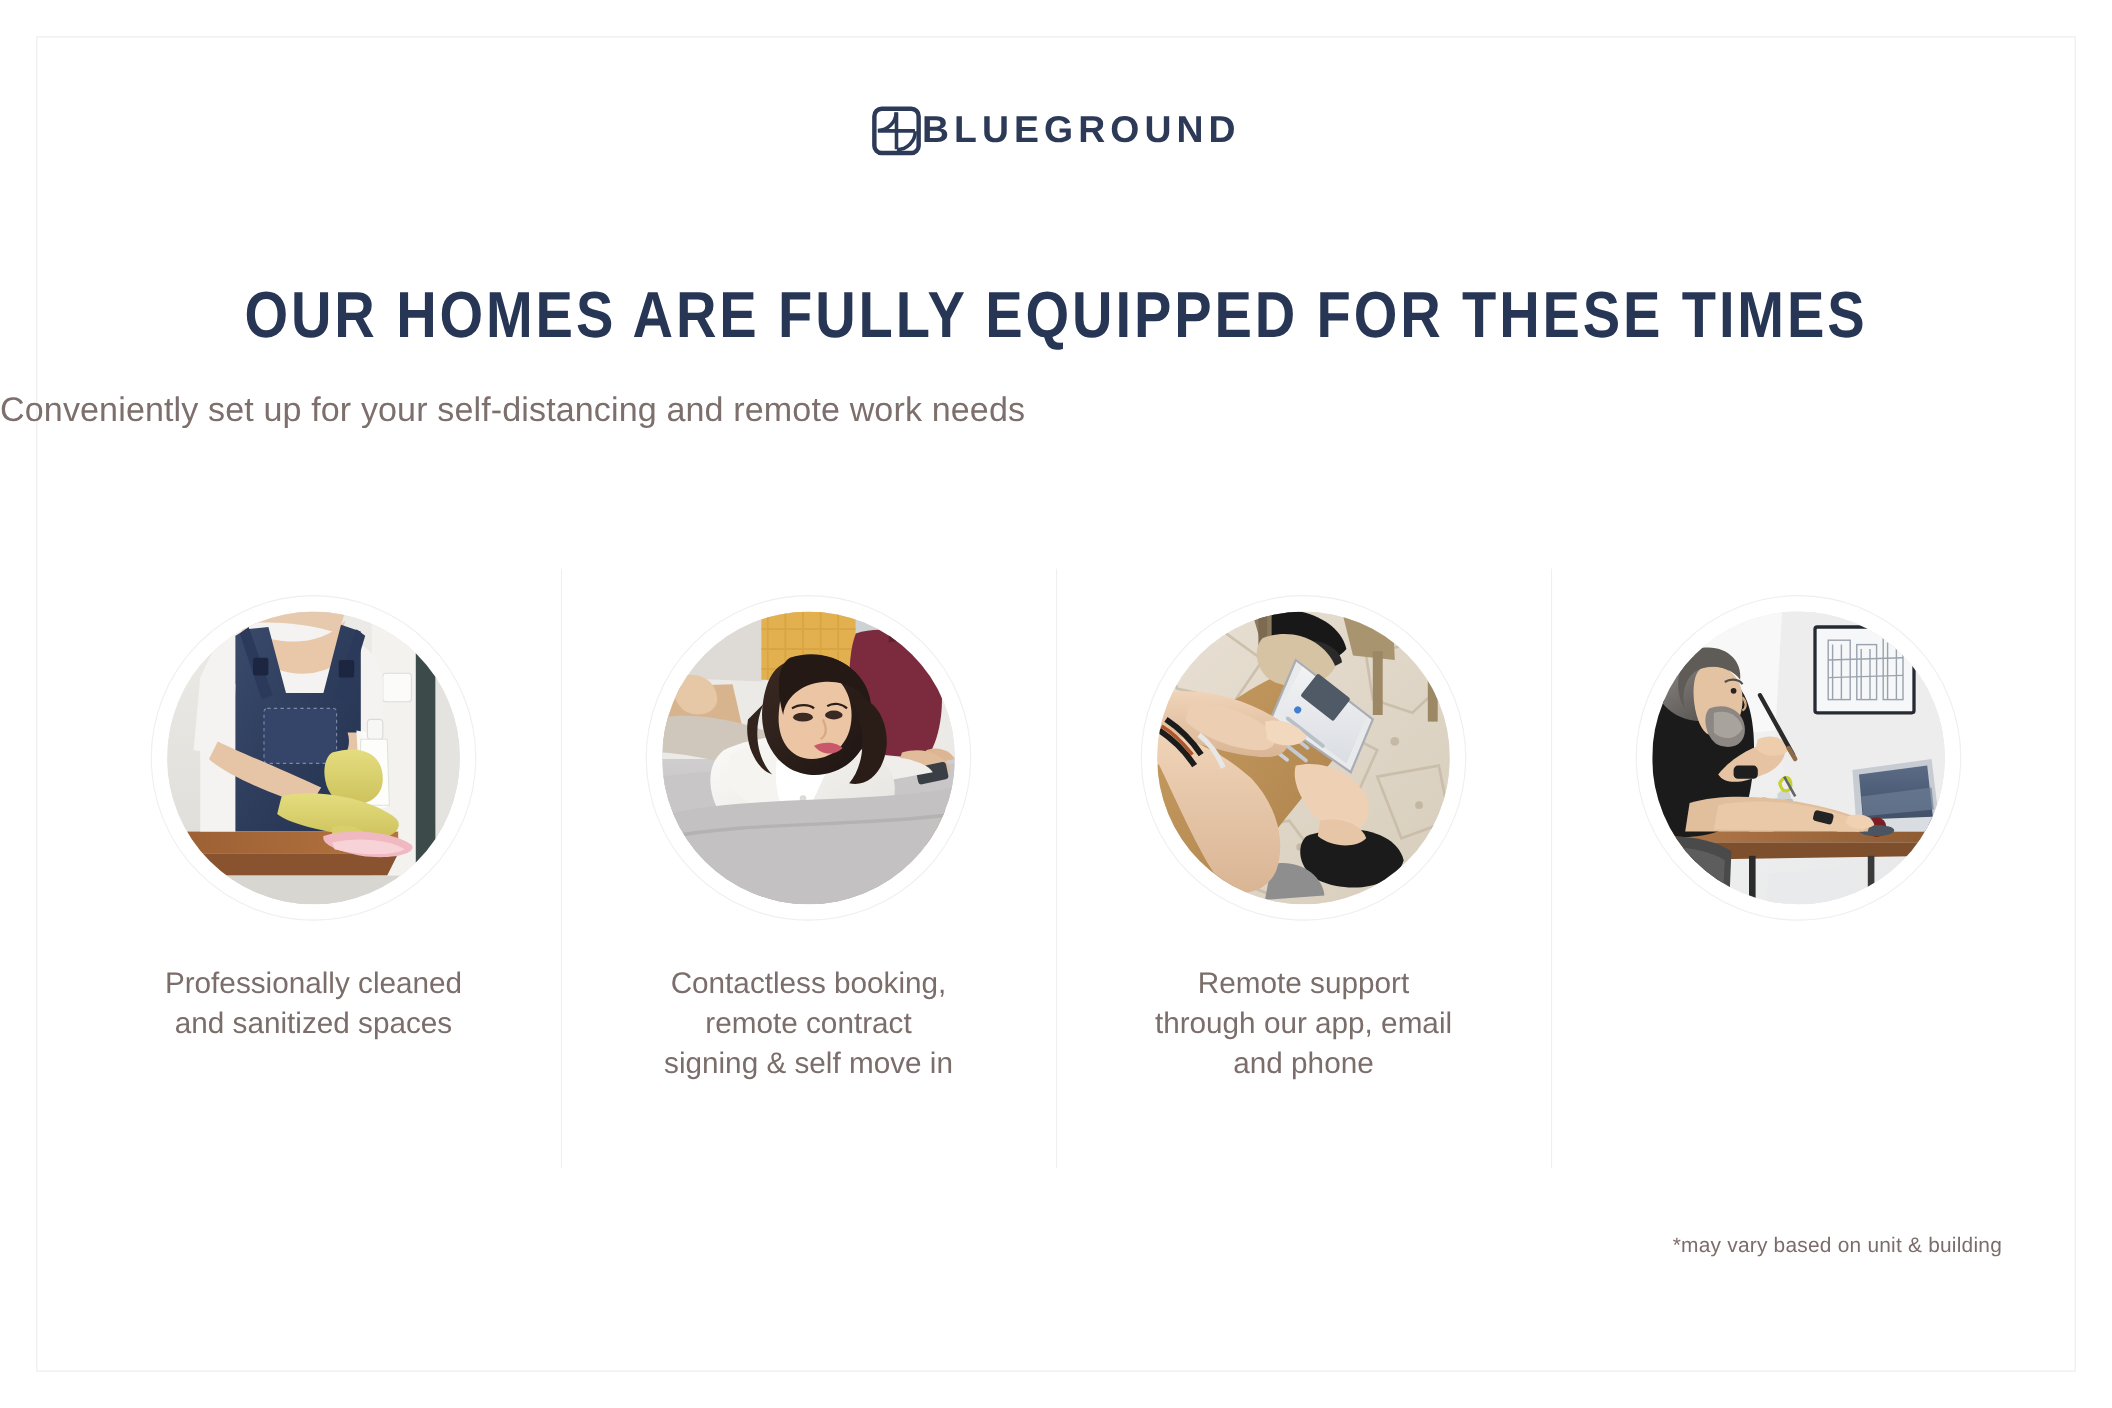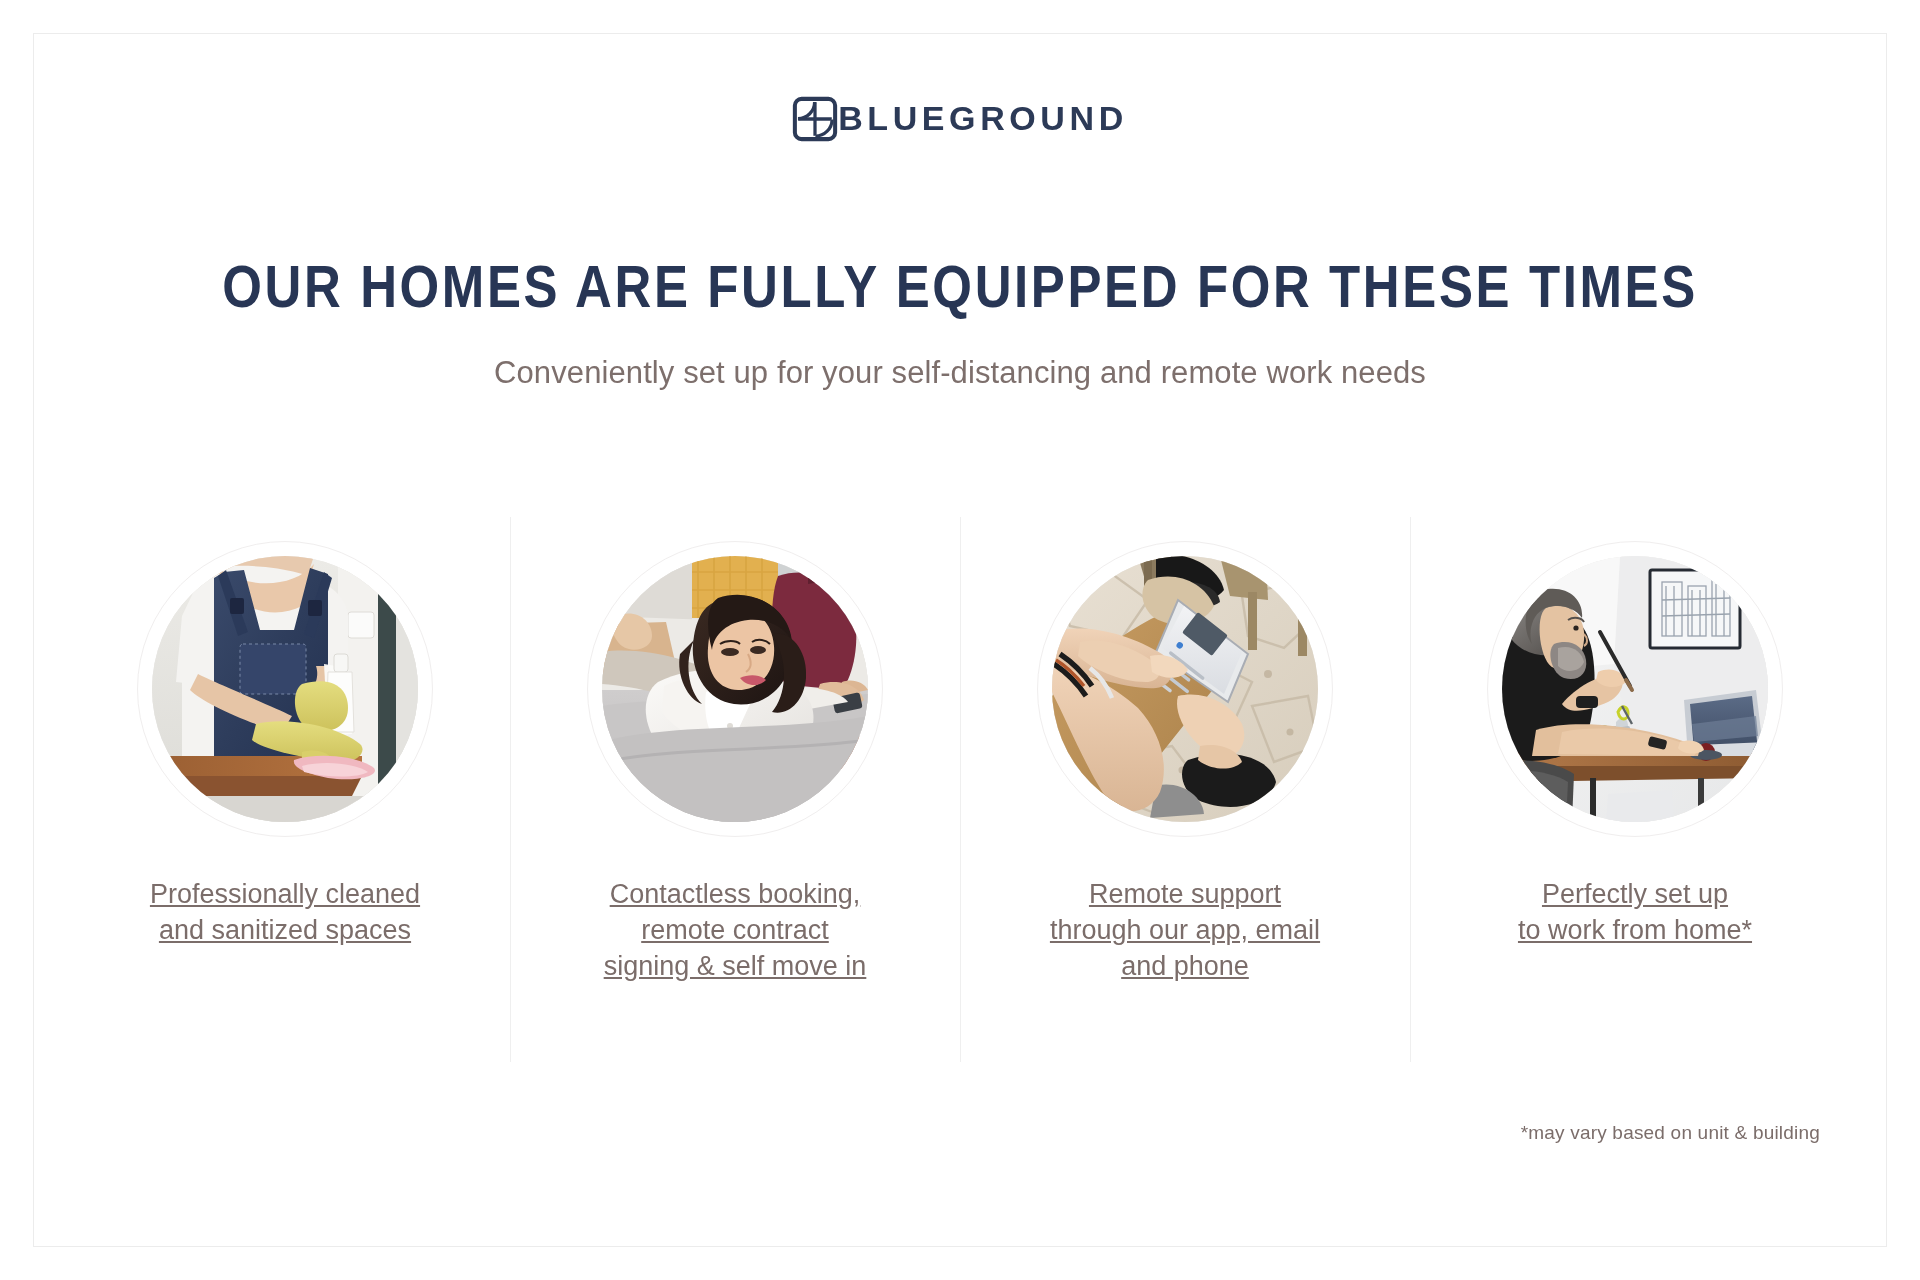--- a/index.html
+++ b/index.html
@@ -70,21 +70,20 @@
     transform: scaleY(1.16);
     transform-origin: top center;
     white-space: nowrap;
   }
 
   .subhead {
     position: absolute;
     top: 355px;
     left: 0;
     width: 1920px;
-    text-align: center;
     font-family: "Liberation Sans", sans-serif;
     font-size: 31px;
     font-weight: normal;
     color: #7d6f6c;
     letter-spacing: 0.1px;
     white-space: nowrap;
   }
 
   
   .grid {
@@ -138,21 +137,20 @@
 
   .caption {
     margin-top: 40px;
     width: 330px;
     text-align: center;
     font-family: "Liberation Sans", sans-serif;
     font-size: 27px;
     line-height: 1.33;
     color: #7b6d6a;
     white-space: pre-line;
-    text-decoration: underline;
   }
 
   
   .footnote {
     position: absolute;
     right: 100px;
     top: 1122px;
     font-family: "Liberation Sans", sans-serif;
     font-size: 19px;
     color: #7b6d6a;
@@ -475,21 +473,19 @@
             <path d="M96,116 C110,110 122,116 124,126 C116,134 100,132 94,124 Z" fill="#eecdac"></path>
             <rect x="74" y="140" width="22" height="12" rx="4" fill="#1f1f1f"></rect>
             <path d="M98,76 L128,130" stroke="#2a2a2a" stroke-width="4" stroke-linecap="round"></path>
             <path d="M124,124 L130,134" stroke="#8c6b4a" stroke-width="4" stroke-linecap="round"></path>
             <path d="M0,206 C24,202 54,206 72,218 L70,266 L0,266 Z" fill="#4a4a4a"></path>
             <path d="M0,216 C22,212 50,216 66,226 L64,266 L0,266 Z" fill="#5d5d5d"></path>
             <path d="M106,238 L170,234 L172,266 L104,266 Z" fill="#e9eaec"></path>
           </svg>
         </div>
       </div>
-      <div class="caption">Perfectly set up
-to work from home*</div>
     </div>
 
   </div>
 
   <div class="footnote">*may vary based on unit &amp; building</div>
 
 </div>
 
 </body></html>

